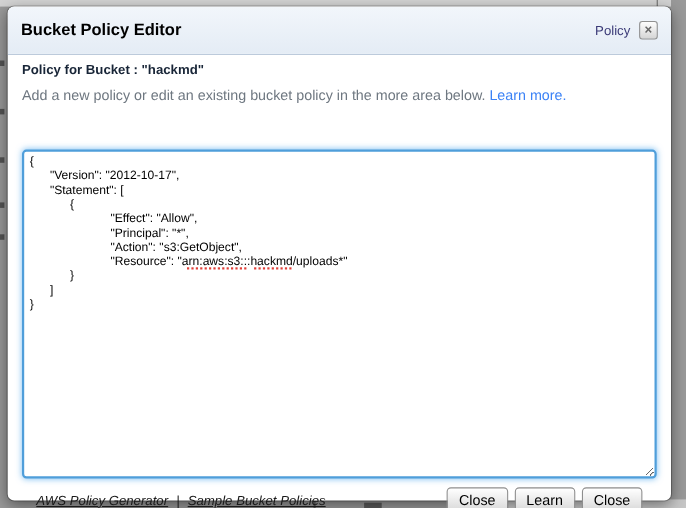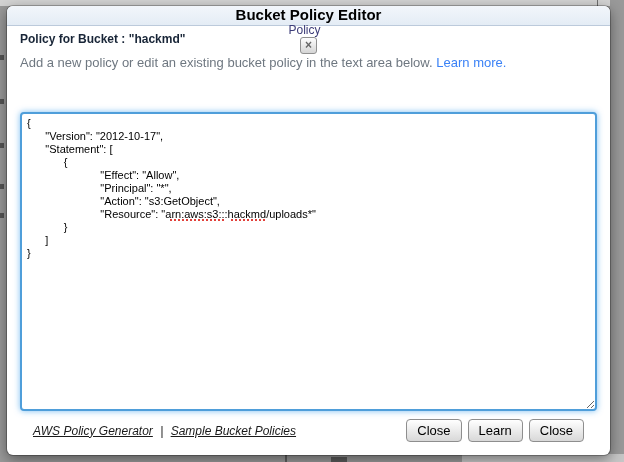--- a/index.html
+++ b/index.html
@@ -18,25 +18,24 @@
   .bottom-blob { position: absolute; left: 331px; top: 457px; width: 16px; height: 5px; background: #4a4a4a; opacity: .8; }
   .edge-mark { position: absolute; left: 0; width: 4px; height: 5px; background: #3d3d3d; opacity: .75; }
 
   
   .dialog {
     position: absolute; left: 7px; top: 6px; width: 603px; height: 449px;
     background: #ffffff; border-radius: 6px;
     box-shadow: 0 0 0 1px rgba(0,0,0,.25), 0 4px 14px rgba(0,0,0,.45);
   }
   .dialog-header {
-    height: 20px; display: flex; align-items: center; padding: 0 12px;
+    height: 44px; display: flex; align-items: center; padding: 0 12px;
     background: linear-gradient(#f2f6fb, #e4ecf5);
     border-bottom: 1px solid #bccadb;
     border-radius: 6px 6px 0 0;
-    flex-direction: column;
   }
   .dialog-title { font-size: 15px; font-weight: bold; color: #000; flex: 1 1 auto; }
   .cancel-link { font-size: 12px; color: #3c3c78; text-decoration: none; cursor: pointer; margin-right: 8px; }
   .x-btn {
     width: 17px; height: 17px; line-height: 15px; text-align: center;
     background: linear-gradient(#fefefe, #d5d5d5);
     border: 1px solid #909090; border-radius: 3px;
     font-size: 12px; font-weight: bold; color: #666; cursor: pointer; padding: 0;
     font-family: "Liberation Sans", sans-serif;
   }
@@ -101,21 +100,21 @@
   <div class="dialog-header">
     <span class="dialog-title">Bucket Policy Editor</span>
     <a class="cancel-link" href="#">Policy</a>
     <button class="x-btn">×</button>
   </div>
 
   <div class="dialog-body">
     <div class="subtitle">Policy for Bucket : "hackmd"</div>
 
     <div class="desc">
-      <span>Add a new policy or edit an existing bucket policy in the text area below.</span>
+      <span>Add a new policy or edit an existing bucket policy in the more area below.</span>
       <a class="learn-more" href="#">Learn more.</a>
     </div>
 
     <div class="editor-wrap">
       <textarea class="policy-textarea" spellcheck="false" style="">{
 	"Version": "2012-10-17",
 	"Statement": [
 		{
 				"Effect": "Allow",
 				"Principal": "*",

